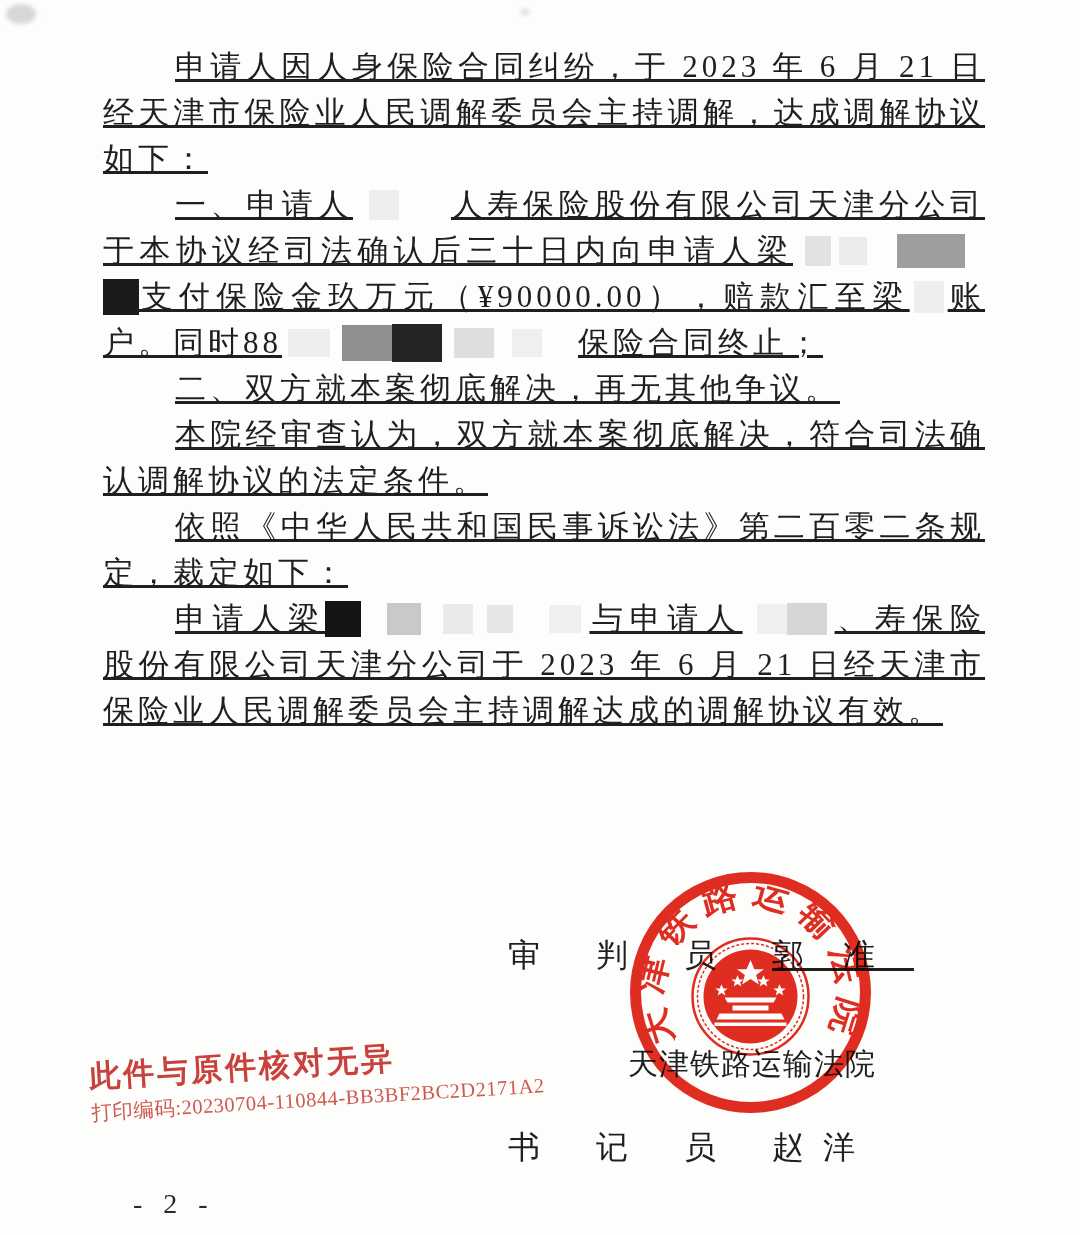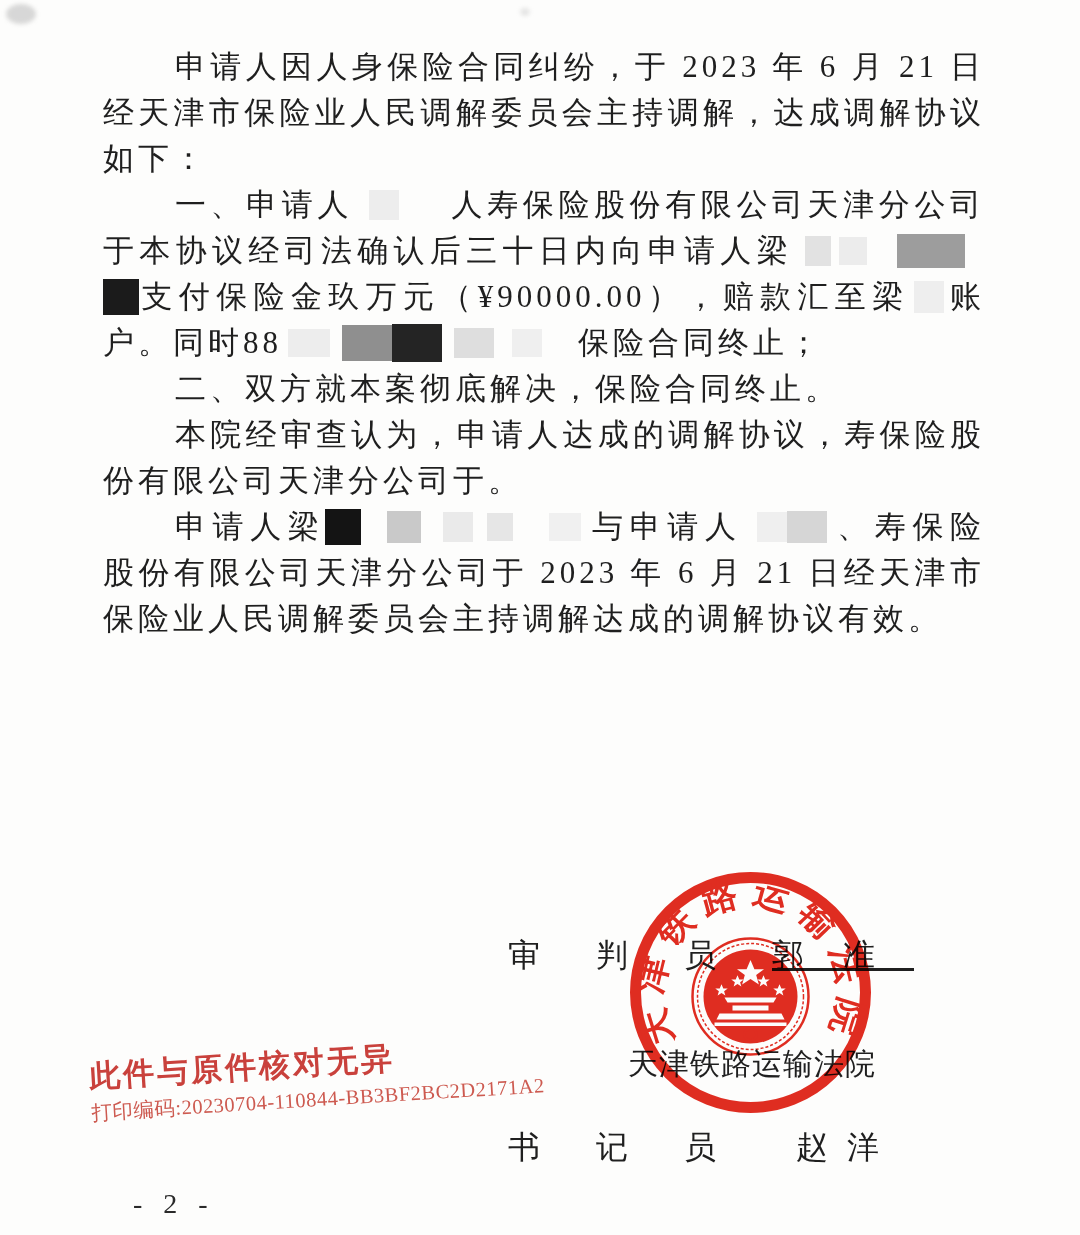--- a/index.html
+++ b/index.html
@@ -16,33 +16,34 @@
     overflow:hidden;
     font-family:"Liberation Serif","DejaVu Serif",serif;
     color:var(--body-text);
     margin:0 auto;
   }
   .artifact{position:absolute;border-radius:50%;filter:blur(2px);opacity:.55;background:#b9b9b9;}
   .doc-body{
     position:absolute;left:103px;top:44px;width:882px;
     font-size:31px;line-height:46px;letter-spacing:4px;
     text-align:justify;
+    text-decoration:underline;
   }
   .para{margin:0;}
   .para.indent{text-indent:72px;}
   .redact{display:inline-block;vertical-align:middle;transform:translateY(-3px);}
   .rgap{display:inline-block;height:1px;}
   .sig-line{position:absolute;white-space:nowrap;color:var(--body-text);}
   .judge-line{left:508px;top:934px;font-size:32px;}
   .judge-line .lbl{letter-spacing:56px;}
   .judge-line .nm{letter-spacing:39px;margin-left:0;text-decoration:underline;}
   .date-line{left:628px;top:1044px;font-size:30px;letter-spacing:1px;}
   .clerk-line{left:508px;top:1126px;font-size:32px;}
   .clerk-line .lbl{letter-spacing:56px;}
-  .clerk-line .nm{letter-spacing:19px;margin-left:24px;}
+  .clerk-line .nm{letter-spacing:19px;}
   .seal{
     position:absolute;left:628px;top:870px;width:245px;height:245px;
     mix-blend-mode:multiply;opacity:.96;
   }
   .seal-ring{fill:none;stroke:var(--seal-red);}
   .seal-fill{fill:var(--seal-red);}
   .seal-white{fill:#ffffff;}
   .seal-text{fill:var(--seal-red);font-family:"Liberation Serif","DejaVu Serif",serif;
     font-weight:bold;font-size:36px;letter-spacing:11px;}
   .verify{
@@ -66,22 +67,23 @@
 <body>
 
 <div class="page">
 
   <div class="artifact" style="left:6px;top:4px;width:30px;height:20px;"></div>
   <div class="artifact" style="left:520px;top:8px;width:10px;height:8px;opacity:.35;"></div>
 
   <div class="doc-body">
       <p class="para indent">申请人因人身保险合同纠纷，于 2023 年 6 月 21 日经天津市保险业人民调解委员会主持调解，达成调解协议如下：</p>
       <p class="para indent">一、申请人<span class="rgap" style="width: 16px;"></span><span class="redact" style="width: 30px; height: 30px; background: rgb(237, 237, 237);"></span><span class="rgap" style="width: 52px;"></span>人寿保险股份有限公司天津分公司于本协议经司法确认后三十日内向申请人梁<span class="rgap" style="width: 12px;"></span><span class="redact" style="width: 26px; height: 30px; background: rgb(226, 226, 226);"></span><span class="rgap" style="width: 8px;"></span><span class="redact" style="width: 28px; height: 28px; background: rgb(236, 236, 236);"></span><span class="rgap" style="width: 30px;"></span><span class="redact" style="width: 68px; height: 34px; background: rgb(157, 157, 157);"></span><span class="rgap" style="width: 20px;"></span><span class="redact" style="width: 36px; height: 36px; background: rgb(27, 27, 27);"></span>支付保险金玖万元（¥90000.00），赔款汇至梁<span class="rgap" style="width: 4px;"></span><span class="redact" style="width: 30px; height: 32px; background: rgb(238, 238, 238);"></span><span class="rgap" style="width: 4px;"></span>账户。同时88<span class="rgap" style="width: 6px;"></span><span class="redact" style="width: 42px; height: 28px; background: rgb(237, 237, 237);"></span><span class="rgap" style="width: 12px;"></span><span class="redact" style="width: 50px; height: 36px; background: rgb(143, 143, 143);"></span><span class="redact" style="width: 50px; height: 38px; background: rgb(36, 36, 36);"></span><span class="rgap" style="width: 12px;"></span><span class="redact" style="width: 40px; height: 30px; background: rgb(222, 222, 222);"></span><span class="rgap" style="width: 18px;"></span><span class="redact" style="width: 30px; height: 28px; background: rgb(239, 239, 239);"></span><span class="rgap" style="width: 36px;"></span>保险合同终止；</p>
-      <p class="para indent">二、双方就本案彻底解决，保险合同终止。</p>
-      <p class="para indent">本院经审查认为，申请人达成的调解协议，寿保险股份有限公司天津分公司于。</p>
+      <p class="para indent">二、双方就本案彻底解决，再无其他争议。</p>
+      <p class="para indent">本院经审查认为，双方就本案彻底解决，符合司法确认调解协议的法定条件。</p>
+      <p class="para indent">依照《中华人民共和国民事诉讼法》第二百零二条规定，裁定如下：</p>
       <p class="para indent">申请人梁<span class="redact" style="width: 36px; height: 36px; background: rgb(20, 20, 20);"></span><span class="rgap" style="width: 26px;"></span><span class="redact" style="width: 34px; height: 32px; background: rgb(201, 201, 201);"></span><span class="rgap" style="width: 22px;"></span><span class="redact" style="width: 30px; height: 30px; background: rgb(234, 234, 234);"></span><span class="rgap" style="width: 14px;"></span><span class="redact" style="width: 26px; height: 28px; background: rgb(230, 230, 230);"></span><span class="rgap" style="width: 36px;"></span><span class="redact" style="width: 32px; height: 28px; background: rgb(240, 240, 240);"></span><span class="rgap" style="width: 8px;"></span>与申请人<span class="rgap" style="width: 14px;"></span><span class="redact" style="width: 30px; height: 30px; background: rgb(239, 239, 239);"></span><span class="redact" style="width: 40px; height: 32px; background: rgb(214, 214, 214);"></span><span class="rgap" style="width: 8px;"></span>、寿保险股份有限公司天津分公司于 2023 年 6 月 21 日经天津市保险业人民调解委员会主持调解达成的调解协议有效。</p>
     </div>
 
   <div class="sig-line judge-line">
     <span class="lbl">审判员</span><span class="nm">郭准</span>
   </div>
 
   <div class="sig-line date-line">天津铁路运输法院</div>
 
   <div class="sig-line clerk-line">

